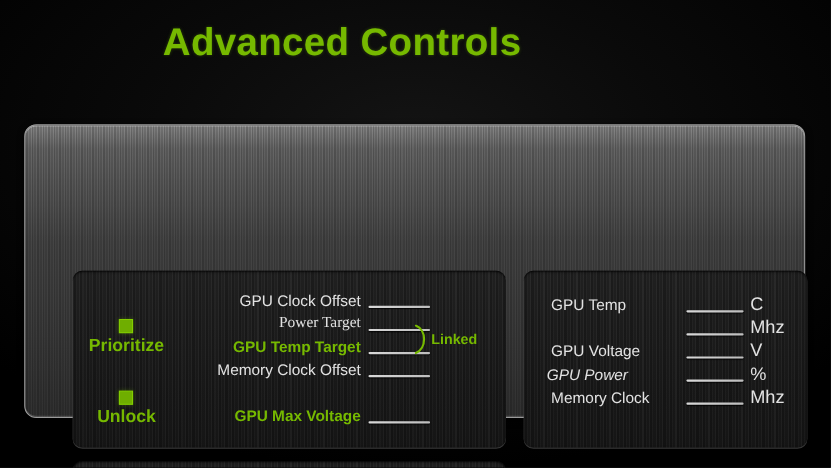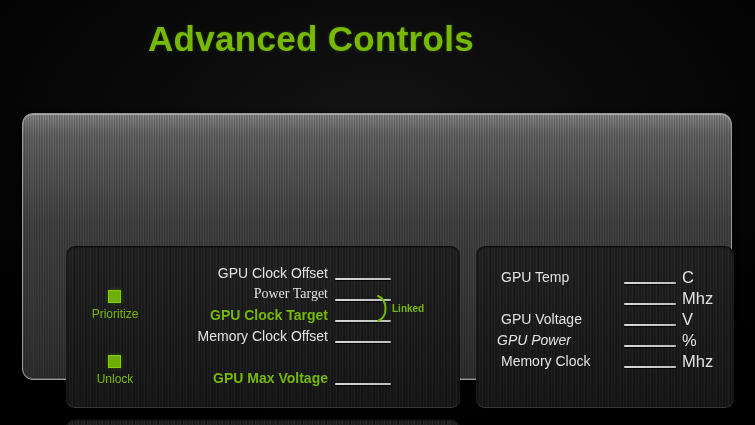--- a/index.html
+++ b/index.html
@@ -128,41 +128,41 @@
   .toggle-square {
     position: absolute;
     width: 13px;
     height: 13px;
     background: #6fae00;
     box-shadow: inset 0 0 0 1px rgba(140,220,0,0.7),
                 0 0 4px rgba(118,185,0,0.35);
   }
   .toggle-caption {
     position: absolute;
-    font-size: 12px;
-    font-weight: normal;
+    font-size: 16px;
+    font-weight: bold;
     line-height: 13px;
     color: #76b900;
     white-space: nowrap;
     text-align: center;
   }
 
   
   #linked-bracket {
     position: absolute;
     left: 354px;
     top: 181px;
     width: 14px;
     height: 27px;
   }
   #linked-label {
     position: absolute;
     left: 369px;
     top: 188px;
-    font-size: 10px;
+    font-size: 13px;
     font-weight: bold;
     line-height: 14px;
     color: #76b900;
     white-space: nowrap;
   }
 </style>
 </head>
 <body>
 
 <div id="stage">
@@ -178,21 +178,21 @@
 
     <div class="toggle-square" style="left:85px; top:241px;"></div>
     <div class="toggle-caption" style="left:52px; top:259px; width:80px;">Unlock</div>
 
     <div class="rowlabel right-align" style="left:145px; top:149px; width:160px;">GPU Clock Offset</div>
     <div class="blank" style="left:312px; top:164px; width:56px;"></div>
 
     <div class="rowlabel right-align" style="left:145px; top:170px; width:160px;font-family:Liberation Serif, serif;">Power Target</div>
     <div class="blank" style="left:312px; top:185px; width:56px;"></div>
 
-    <div class="rowlabel right-align green" style="left:145px; top:191px; width:160px;">GPU Clock Target</div>
+    <div class="rowlabel right-align green" style="left:145px; top:191px; width:160px;">GPU Temp Target</div>
     <div class="blank" style="left:312px; top:206px; width:56px;"></div>
 
     <div class="rowlabel right-align" style="left:135px; top:212px; width:170px;">Memory Clock Offset</div>
     <div class="blank" style="left:312px; top:227px; width:56px;"></div>
 
     <div class="rowlabel right-align green" style="left:145px; top:254px; width:160px;">GPU Max Voltage</div>
     <div class="blank" style="left:312px; top:269px; width:56px;"></div>
 
     <svg id="linked-bracket" viewBox="0 0 14 27">
       <path d="M1 1 C 11 5, 11 22, 1 26" fill="none" stroke="#76b900" stroke-width="2" stroke-linecap="round"></path>

